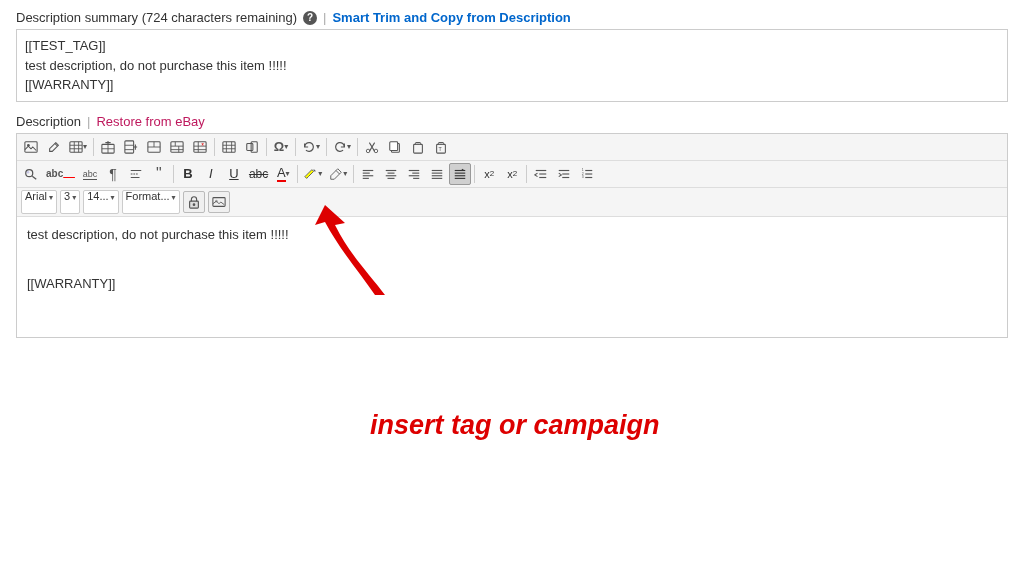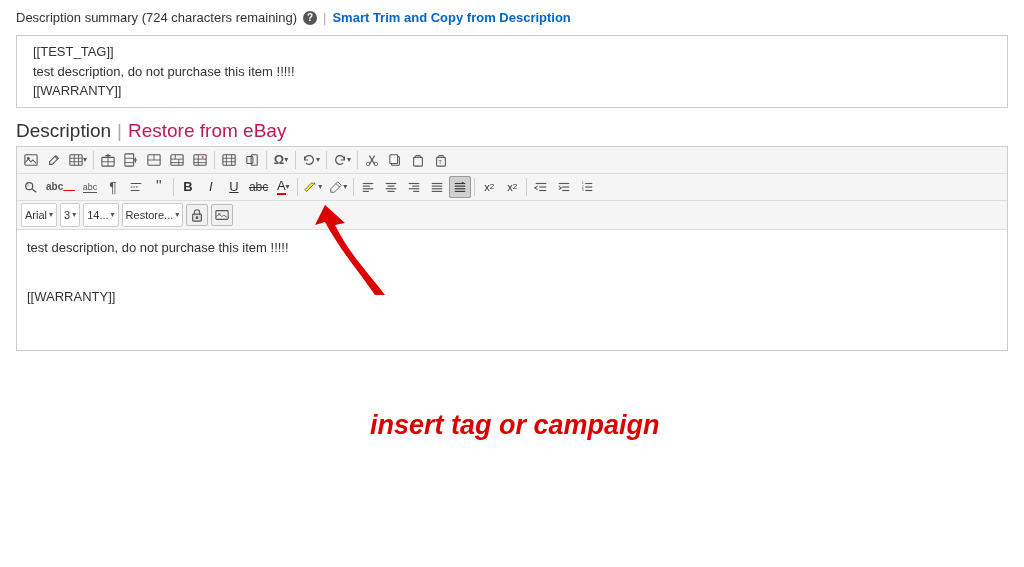--- a/index.html
+++ b/index.html
@@ -17,21 +17,21 @@
     .page-wrapper {
       padding: 10px 16px;
       background: #fff;
     }
 
     
     .desc-summary-header {
       display: flex;
       align-items: center;
       gap: 6px;
-      margin-bottom: 10px;
+      margin-bottom: 4px;
       font-size: 13px;
       color: #333;
     }
     .desc-summary-header .info-icon {
       display: inline-flex;
       align-items: center;
       justify-content: center;
       width: 14px;
       height: 14px;
       border-radius: 50%;
@@ -46,36 +46,36 @@
     }
     .desc-summary-header a {
       color: #0066cc;
       text-decoration: none;
       font-size: 13px;
       font-weight: bold;
     }
 
     .desc-summary-box {
       border: 1px solid #ccc;
-      padding: 6px 16px;
+      padding: 6px 8px;
       min-height: 70px;
       margin-bottom: 12px;
       font-size: 13px;
       line-height: 1.5;
       color: #333;
       background: #fff;
     }
 
     
     .desc-label-row {
       display: flex;
       align-items: center;
       gap: 6px;
       margin-bottom: 4px;
-      font-size: 19px;
+      font-size: 13px;
       color: #333;
     }
     .desc-label-row .separator { color: #aaa; }
     .desc-label-row a {
       color: #be185d;
       text-decoration: none;
     }
 
     
     .editor-container {
@@ -114,21 +114,21 @@
       border-color: #999;
     }
     .toolbar-sep {
       width: 1px;
       height: 18px;
       background: #ccc;
       margin: 0 2px;
     }
     .toolbar-dropdown {
       display: inline-flex;
-      align-items: center;
+      align-items: flex-end;
       height: 22px;
       border: 1px solid #ccc;
       background: #fff;
       cursor: pointer;
       border-radius: 2px;
       font-size: 11px;
       color: #333;
       padding: 11px 3px;
       gap: 2px;
     }
@@ -512,21 +512,21 @@
         <span>3</span>
         <span class="arrow">▾</span>
       </div>
 
       <div class="toolbar-dropdown">
         <span>14...</span>
         <span class="arrow">▾</span>
       </div>
 
       <div class="toolbar-dropdown">
-        <span>Restore...</span>
+        <span>Format...</span>
         <span class="arrow">▾</span>
       </div>
 
       <button class="toolbar-btn" title="Insert Tag" style="border:1px solid #bbb;background:#f0f0f0;position:relative;">
         <svg class="icon-svg" viewBox="0 0 16 16" fill="none">
           <rect x="3" y="7" width="10" height="8" rx="1" stroke="#555" stroke-width="1.3" fill="#ddd"></rect>
           <path d="M5 7V5a3 3 0 0 1 6 0v2" stroke="#555" stroke-width="1.3" fill="none"></path>
           <circle cx="8" cy="11" r="1.5" fill="#555"></circle>
         </svg>
       </button>

